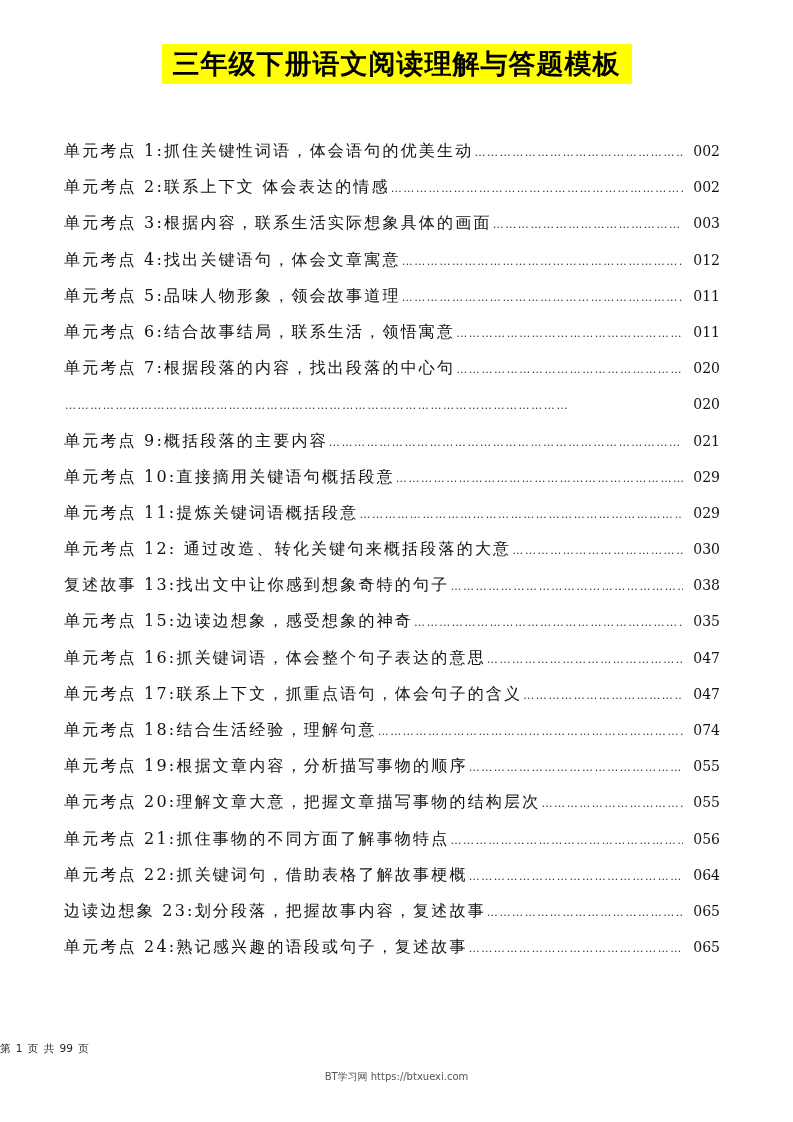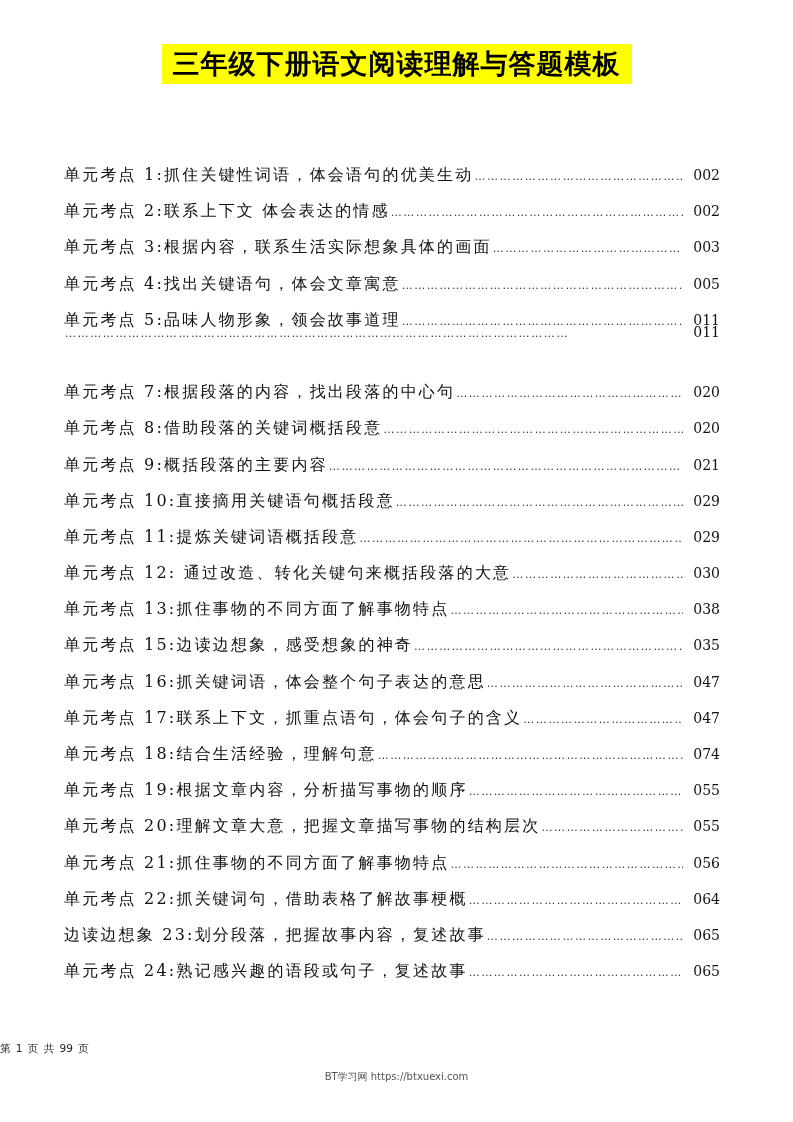--- a/index.html
+++ b/index.html
@@ -45,21 +45,20 @@
       display: flex;
       align-items: baseline;
       height: 36.2px;
       font-size: 16px;
       line-height: 24px;
       white-space: nowrap;
     }
     .toc-label {
       letter-spacing: 2.2px;
       flex: 0 0 auto;
-      margin-top: 24px;
     }
     .toc-dots {
       flex: 1 1 auto;
       overflow: hidden;
       margin: 0 1px;
       color: #333;
       letter-spacing: 1.6px;
       font-size: 11px;
     }
     .toc-dots::before {
@@ -111,38 +110,38 @@
       <span class="toc-page">002</span>
     </div>
   <div class="toc-row">
       <span class="toc-label">单元考点 3:根据内容，联系生活实际想象具体的画面</span>
       <span class="toc-dots"></span>
       <span class="toc-page">003</span>
     </div>
   <div class="toc-row">
       <span class="toc-label">单元考点 4:找出关键语句，体会文章寓意</span>
       <span class="toc-dots"></span>
-      <span class="toc-page">005</span>
+      <span class="toc-page">012</span>
     </div>
   <div class="toc-row">
       <span class="toc-label">单元考点 5:品味人物形象，领会故事道理</span>
       <span class="toc-dots"></span>
       <span class="toc-page">011</span>
     </div>
   <div class="toc-row">
+      <span class="toc-label">单元考点 6:结合故事结局，联系生活，领悟寓意</span>
       <span class="toc-dots"></span>
       <span class="toc-page">011</span>
     </div>
   <div class="toc-row">
       <span class="toc-label">单元考点 7:根据段落的内容，找出段落的中心句</span>
       <span class="toc-dots"></span>
       <span class="toc-page">020</span>
     </div>
   <div class="toc-row">
-      <span class="toc-label">单元考点 8:借助段落的关键词概括段意</span>
       <span class="toc-dots"></span>
       <span class="toc-page">020</span>
     </div>
   <div class="toc-row">
       <span class="toc-label">单元考点 9:概括段落的主要内容</span>
       <span class="toc-dots"></span>
       <span class="toc-page">021</span>
     </div>
   <div class="toc-row">
       <span class="toc-label">单元考点 10:直接摘用关键语句概括段意</span>
@@ -153,21 +152,21 @@
       <span class="toc-label">单元考点 11:提炼关键词语概括段意</span>
       <span class="toc-dots"></span>
       <span class="toc-page">029</span>
     </div>
   <div class="toc-row">
       <span class="toc-label">单元考点 12: 通过改造、转化关键句来概括段落的大意</span>
       <span class="toc-dots"></span>
       <span class="toc-page">030</span>
     </div>
   <div class="toc-row">
-      <span class="toc-label">单元考点 13:抓住事物的不同方面了解事物特点</span>
+      <span class="toc-label">复述故事 13:找出文中让你感到想象奇特的句子</span>
       <span class="toc-dots"></span>
       <span class="toc-page">038</span>
     </div>
   <div class="toc-row">
       <span class="toc-label">单元考点 15:边读边想象，感受想象的神奇</span>
       <span class="toc-dots"></span>
       <span class="toc-page">035</span>
     </div>
   <div class="toc-row">
       <span class="toc-label">单元考点 16:抓关键词语，体会整个句子表达的意思</span>

